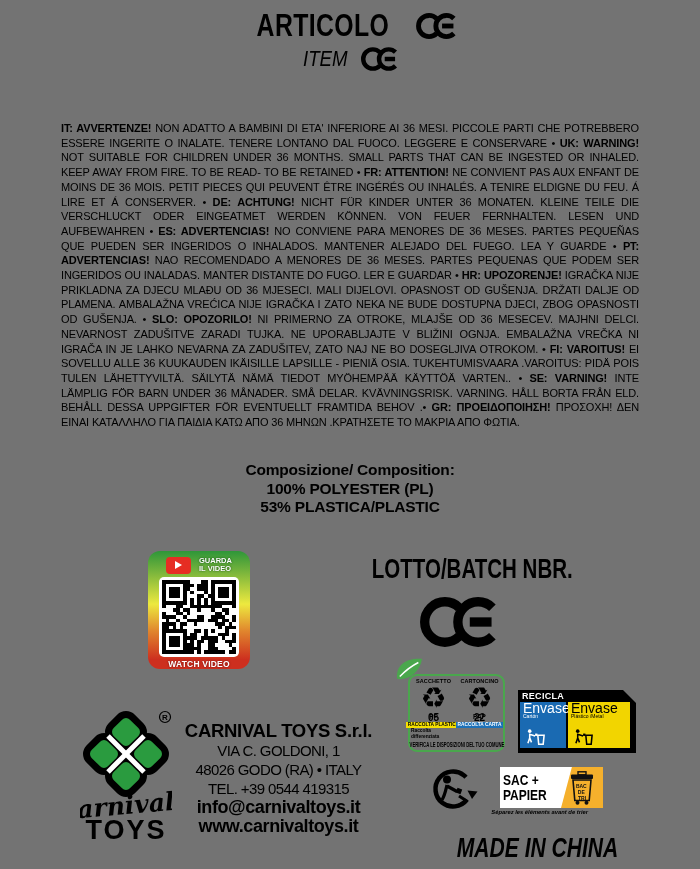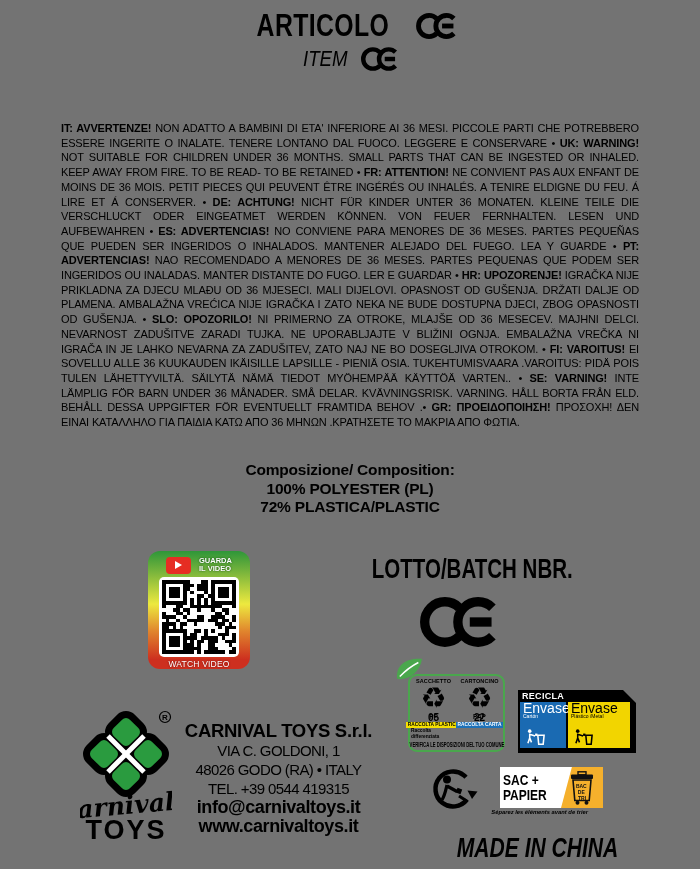--- a/index.html
+++ b/index.html
@@ -26,21 +26,21 @@
   .qr-badge{position:absolute;left:148px;top:551px;width:102px;height:118px;border-radius:12px;
             background:linear-gradient(180deg,var(--qr-green) 0%,#7ab53c 18%,var(--qr-yellow) 45%,#e0852d 68%,var(--qr-red) 92%);
             display:flex;flex-direction:column;align-items:center;padding-top:4px;box-sizing:border-box;}
   .yt-row{display:flex;align-items:center;gap:8px;height:20px;}
   .yt-btn{width:25px;height:17px;background:var(--youtube-red);border-radius:4px;position:relative;flex:none;}
   .yt-btn::after{content:"";position:absolute;left:9px;top:4.5px;border-left:7px solid #fff;
                  border-top:4px solid transparent;border-bottom:4px solid transparent;}
   .yt-label{color:#fff;font-weight:bold;font-size:7.5px;line-height:8px;text-shadow:0 0 2px rgba(0,50,0,.9);}
   .qr-box{width:80px;height:80px;background:#fff;border-radius:5px;display:flex;align-items:center;
           justify-content:center;margin-top:2px;}
-  .watch-label{color:#fff;font-weight:normal;font-size:8.5px;margin-top:2px;letter-spacing:.2px;
+  .watch-label{color:#fff;font-weight:bold;font-size:8.5px;margin-top:2px;letter-spacing:.2px;
                text-shadow:0 0 2px rgba(90,0,0,.9);}
 
   
   .lotto{position:absolute;left:340px;top:554px;width:260px;text-align:center;}
   .lotto span{display:inline-block;font-weight:bold;font-size:27px;transform:scaleX(.76);white-space:nowrap;}
   .ce-big{position:absolute;left:420px;top:597px;}
 
   
   .leaf{position:absolute;left:394px;top:656px;}
   .green-box{position:absolute;left:408px;top:674px;width:97px;height:78px;border:2px solid var(--box-green);
@@ -119,21 +119,21 @@
         </g>
       </svg>
     </div>
   </div>
 
   <p class="warnings" id="warning-text"><b>IT: AVVERTENZE!</b><span> NON ADATTO A BAMBINI DI ETA' INFERIORE AI 36 MESI. PICCOLE PARTI CHE POTREBBERO ESSERE INGERITE O INALATE. TENERE LONTANO DAL FUOCO. LEGGERE E CONSERVARE • </span><b>UK: WARNING!</b><span> NOT SUITABLE FOR CHILDREN UNDER 36 MONTHS. SMALL PARTS THAT CAN BE INGESTED OR INHALED. KEEP AWAY FROM FIRE. TO BE READ- TO BE RETAINED • </span><b>FR: ATTENTION!</b><span> NE CONVIENT PAS AUX ENFANT DE MOINS DE 36 MOIS. PETIT PIECES QUI PEUVENT ÊTRE INGÉRÉS OU INHALÉS. A TENIRE ELDIGNE DU FEU. Á LIRE ET Á CONSERVER. • </span><b>DE: ACHTUNG!</b><span> NICHT FÜR KINDER UNTER 36 MONATEN. KLEINE TEILE DIE VERSCHLUCKT ODER EINGEATMET WERDEN KÖNNEN. VON FEUER FERNHALTEN. LESEN UND AUFBEWAHREN • </span><b>ES: ADVERTENCIAS!</b><span> NO CONVIENE PARA MENORES DE 36 MESES. PARTES PEQUEÑAS QUE PUEDEN SER INGERIDOS O INHALADOS. MANTENER ALEJADO DEL FUEGO. LEA Y GUARDE • </span><b>PT: ADVERTENCIAS!</b><span> NAO RECOMENDADO A MENORES DE 36 MESES. PARTES PEQUENAS QUE PODEM SER INGERIDOS OU INALADAS. MANTER DISTANTE DO FUGO. LER E GUARDAR • </span><b>HR: UPOZORENJE!</b><span> IGRAČKA NIJE PRIKLADNA ZA DJECU MLAĐU OD 36 MJESECI. MALI DIJELOVI. OPASNOST OD GUŠENJA. DRŽATI DALJE OD PLAMENA. AMBALAŽNA VREĆICA NIJE IGRAČKA I ZATO NEKA NE BUDE DOSTUPNA DJECI, ZBOG OPASNOSTI OD GUŠENJA. • </span><b>SLO: OPOZORILO!</b><span> NI PRIMERNO ZA OTROKE, MLAJŠE OD 36 MESECEV. MAJHNI DELCI. NEVARNOST ZADUŠITVE ZARADI TUJKA. NE UPORABLJAJTE V BLIŽINI OGNJA. EMBALAŽNA VREČKA NI IGRAČA IN JE LAHKO NEVARNA ZA ZADUŠITEV, ZATO NAJ NE BO DOSEGLJIVA OTROKOM. • </span><b>FI: VAROITUS!</b><span> EI SOVELLU ALLE 36 KUUKAUDEN IKÄISILLE LAPSILLE - PIENIÄ OSIA. TUKEHTUMISVAARA .VAROITUS: PIDÄ POIS TULEN LÄHETTYVILTÄ. SÄILYTÄ NÄMÄ TIEDOT MYÖHEMPÄÄ KÄYTTÖÄ VARTEN.. • </span><b>SE: VARNING!</b><span> INTE LÄMPLIG FÖR BARN UNDER 36 MÅNADER. SMÅ DELAR. KVÄVNINGSRISK. VARNING. HÅLL BORTA FRÅN ELD. BEHÅLL DESSA UPPGIFTER FÖR EVENTUELLT FRAMTIDA BEHOV .• </span><b>GR: ΠΡΟΕΙΔΟΠΟΙΗΣΗ!</b><span> ΠΡΟΣΟΧΗ! ΔΕΝ ΕΙΝΑΙ ΚΑΤΑΛΛΗΛΟ ΓΙΑ ΠΑΙΔΙΑ ΚΑΤΩ ΑΠΟ 36 ΜΗΝΩΝ .ΚΡΑΤΗΣΕΤΕ ΤΟ ΜΑΚΡΙΑ ΑΠΟ ΦΩΤΙΑ.</span></p>
 
   <div class="composition">
     <div>Composizione/ Composition:</div>
     <div>100% POLYESTER (PL)</div>
-    <div>72% PLASTICA/PLASTIC</div>
+    <div>53% PLASTICA/PLASTIC</div>
   </div>
 
   <div class="qr-badge">
     <div class="yt-row">
       <span class="yt-btn"></span>
       <span class="yt-label">
         <span>GUARDA</span><br>
         <span>IL VIDEO</span>
       </span>
     </div>

